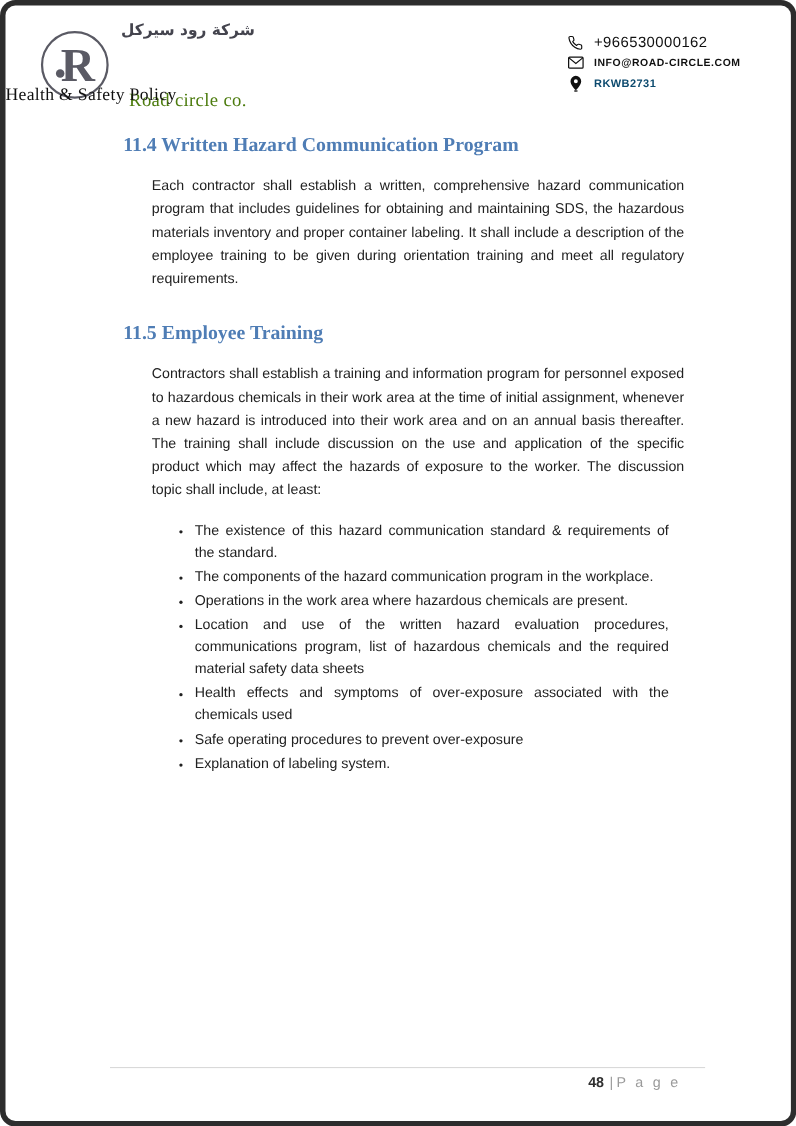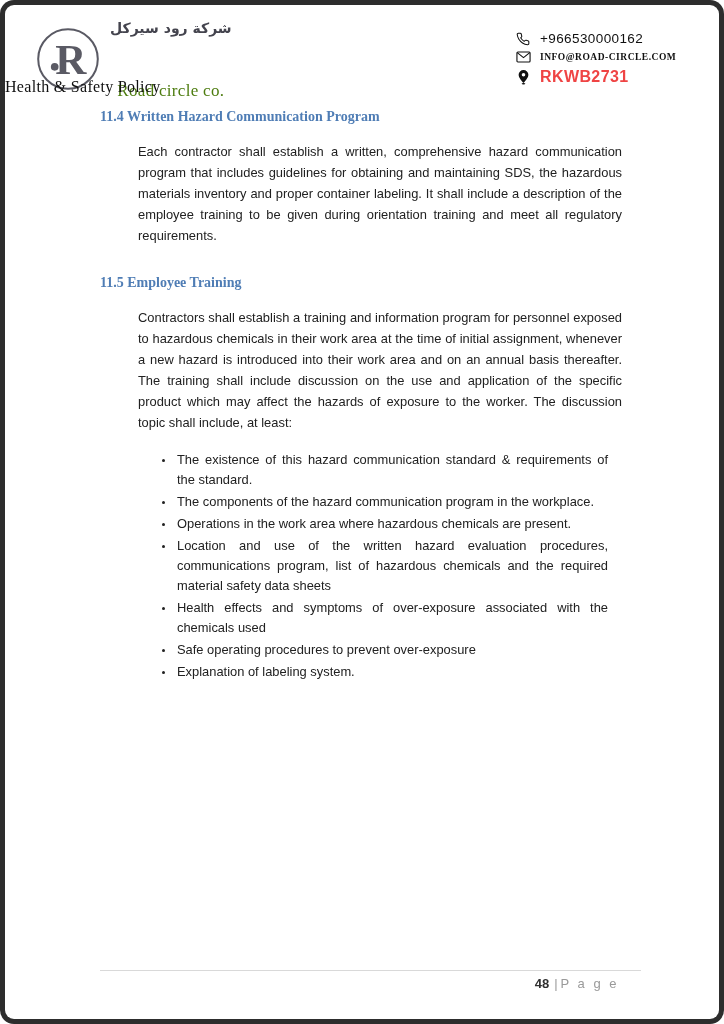--- a/index.html
+++ b/index.html
@@ -39,30 +39,30 @@
     text-align:left;
     font-family:"Liberation Serif", serif;
     font-size:16px;color:#101010;letter-spacing:.3px;margin-top:36px;
   }
 
   .contact{position:absolute;left:510px;top:26px;display:flex;flex-direction:column;gap:5px;}
   .contact-row{display:flex;align-items:center;gap:9px;}
   .cicon{width:16px;display:flex;justify-content:center;}
   .cicon svg{display:block;}
   .phone-text{font-size:13.5px;font-weight:400;color:#101010;letter-spacing:.4px;}
-  .email-text{font-size:9.5px;font-weight:700;color:#101010;letter-spacing:.5px;font-family:Liberation Serif, serif;}
-  .loc-text{font-size:16px;font-weight:700;color:#ef4444;letter-spacing:.4px;}
+  .email-text{font-size:9.5px;font-weight:700;color:#101010;letter-spacing:.5px;}
+  .loc-text{font-size:10px;font-weight:700;color:#0c4a6e;letter-spacing:.4px;}
 
   
   .content{padding:104px 95px 0 95px;}
   h2.sec-heading{
     font-family:"Liberation Serif", serif;
-    font-size:14px;font-weight:700;
+    font-size:18px;font-weight:700;
     color:var(--heading-blue);
-    margin:0;
+    margin:12px;
   }
   h2.sec-heading.second{margin-top:29px;}
   p.sec-para{
     margin:16px 0 0 38px;
     width:484px;
     text-align:justify;
     font-size:12.9px;line-height:21px;
     color:var(--body-text);
   }
   ul.sec-bullets{

